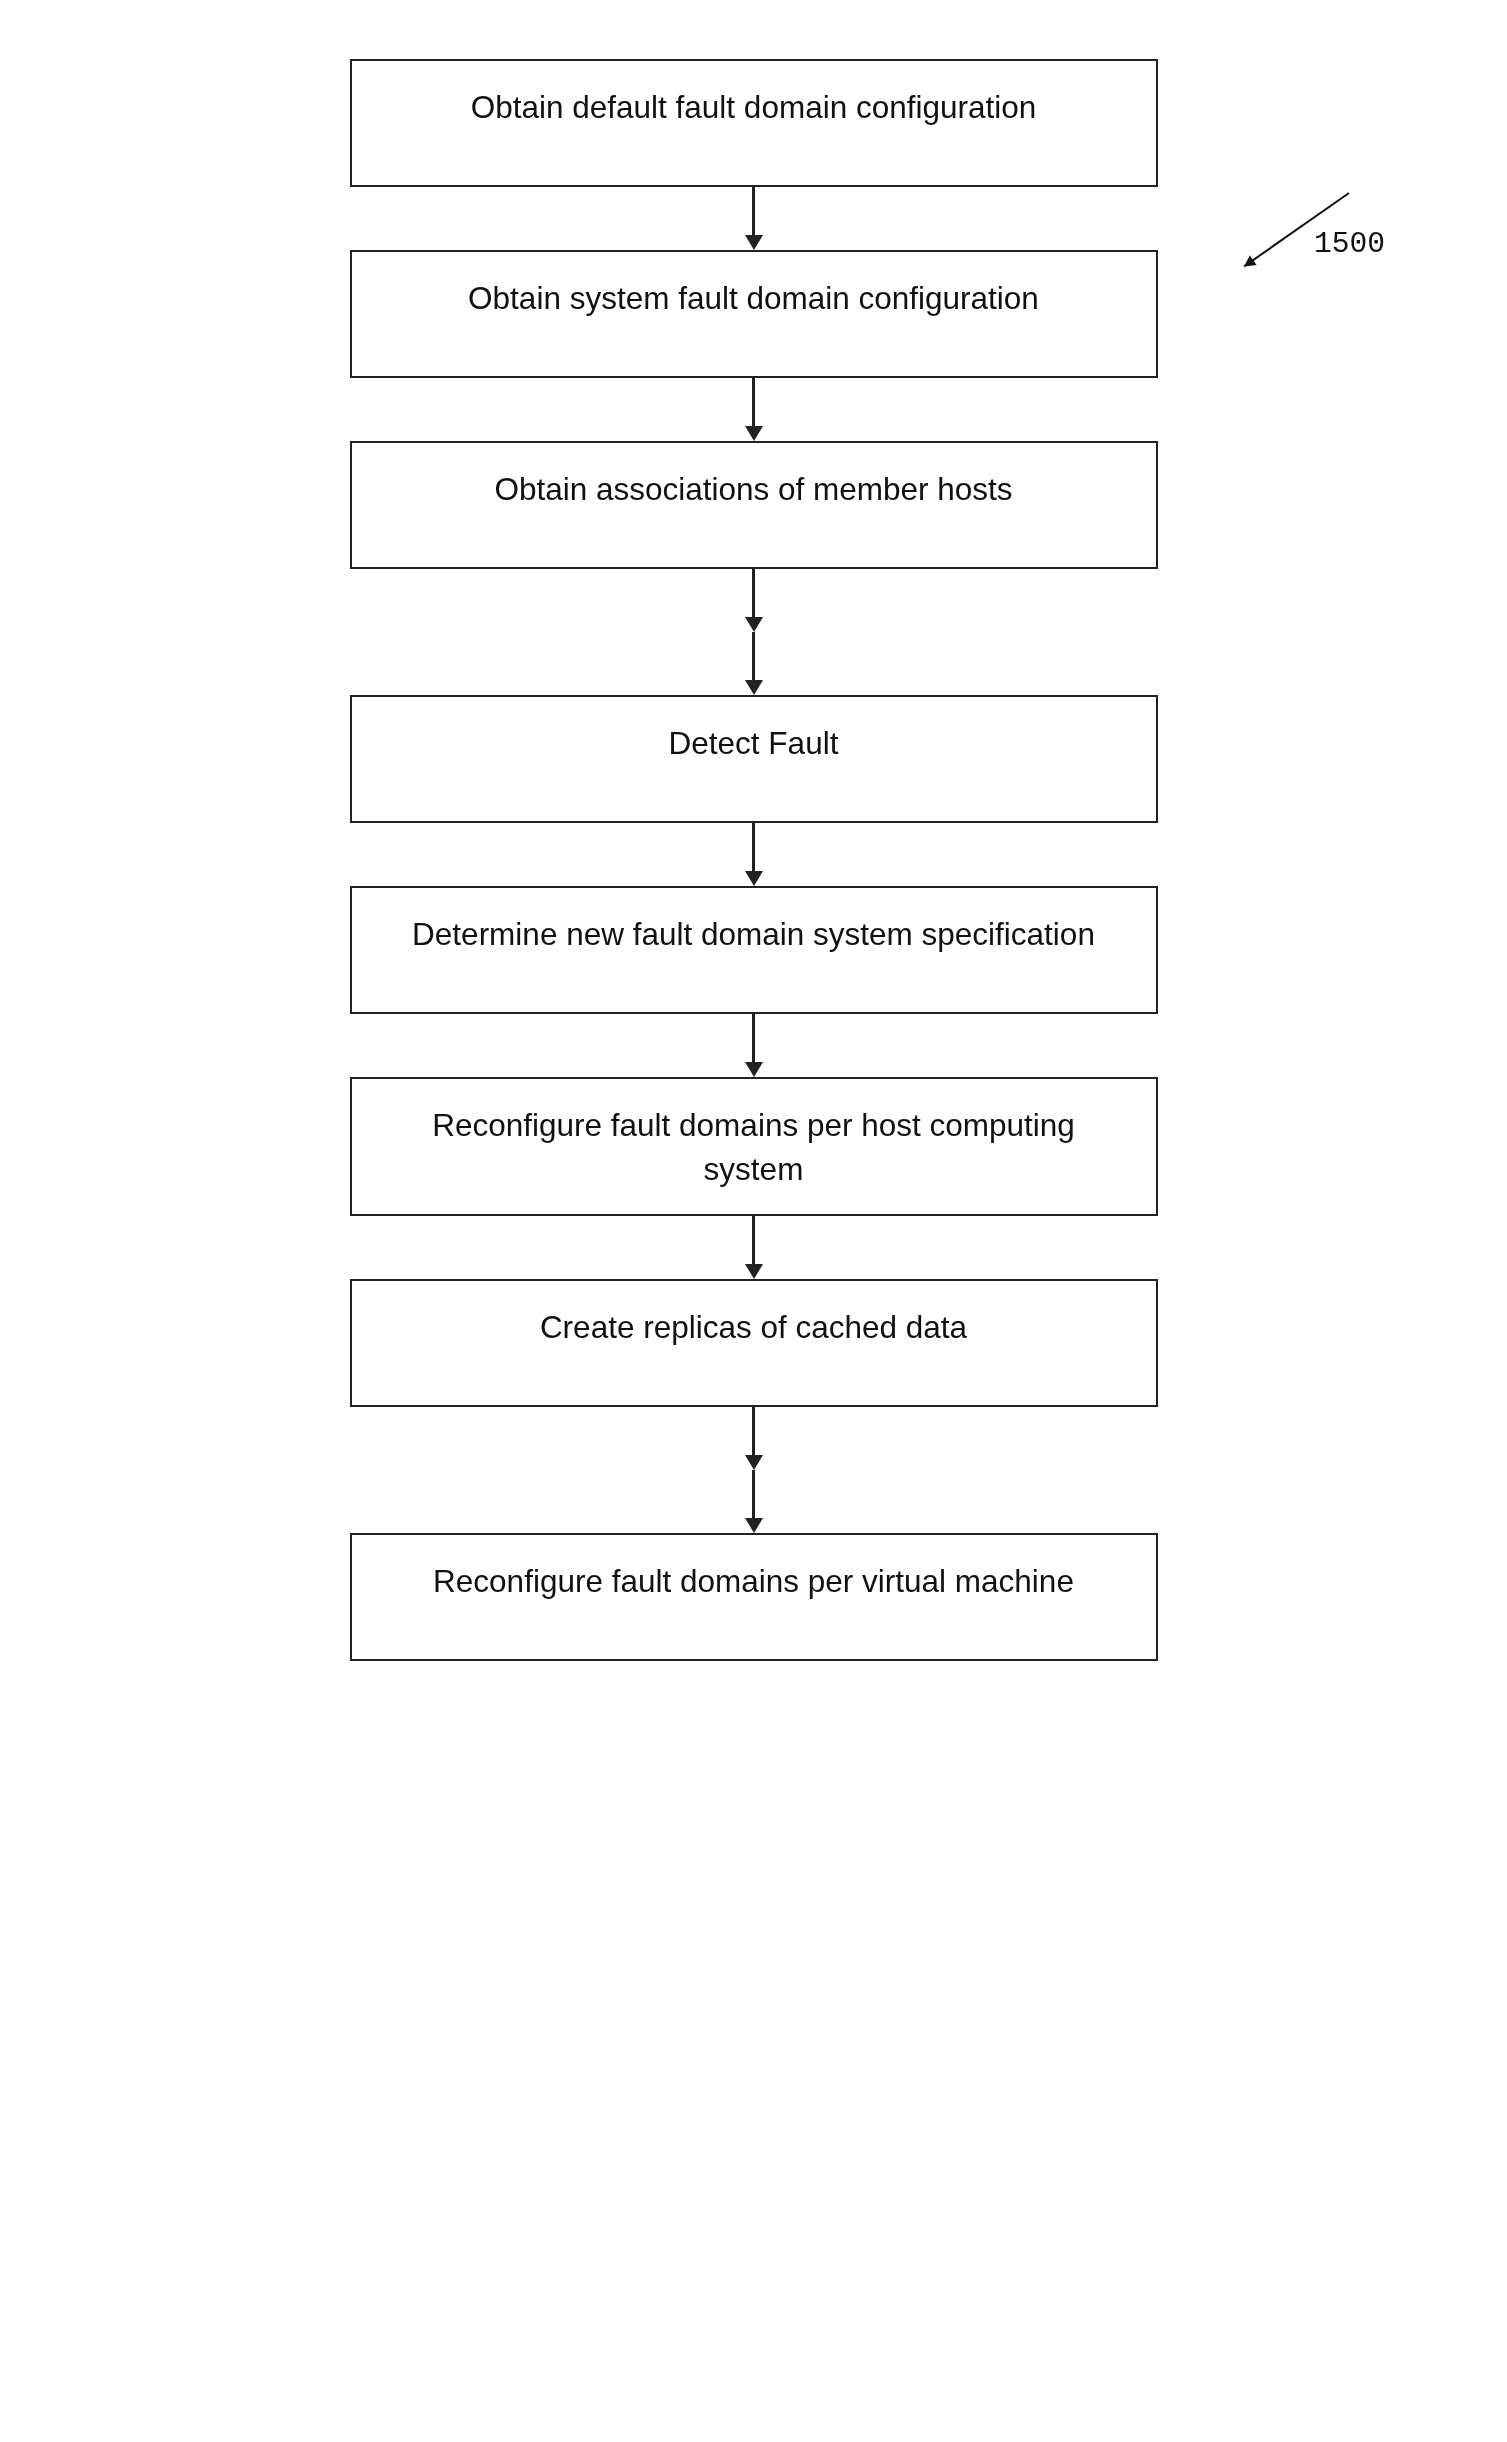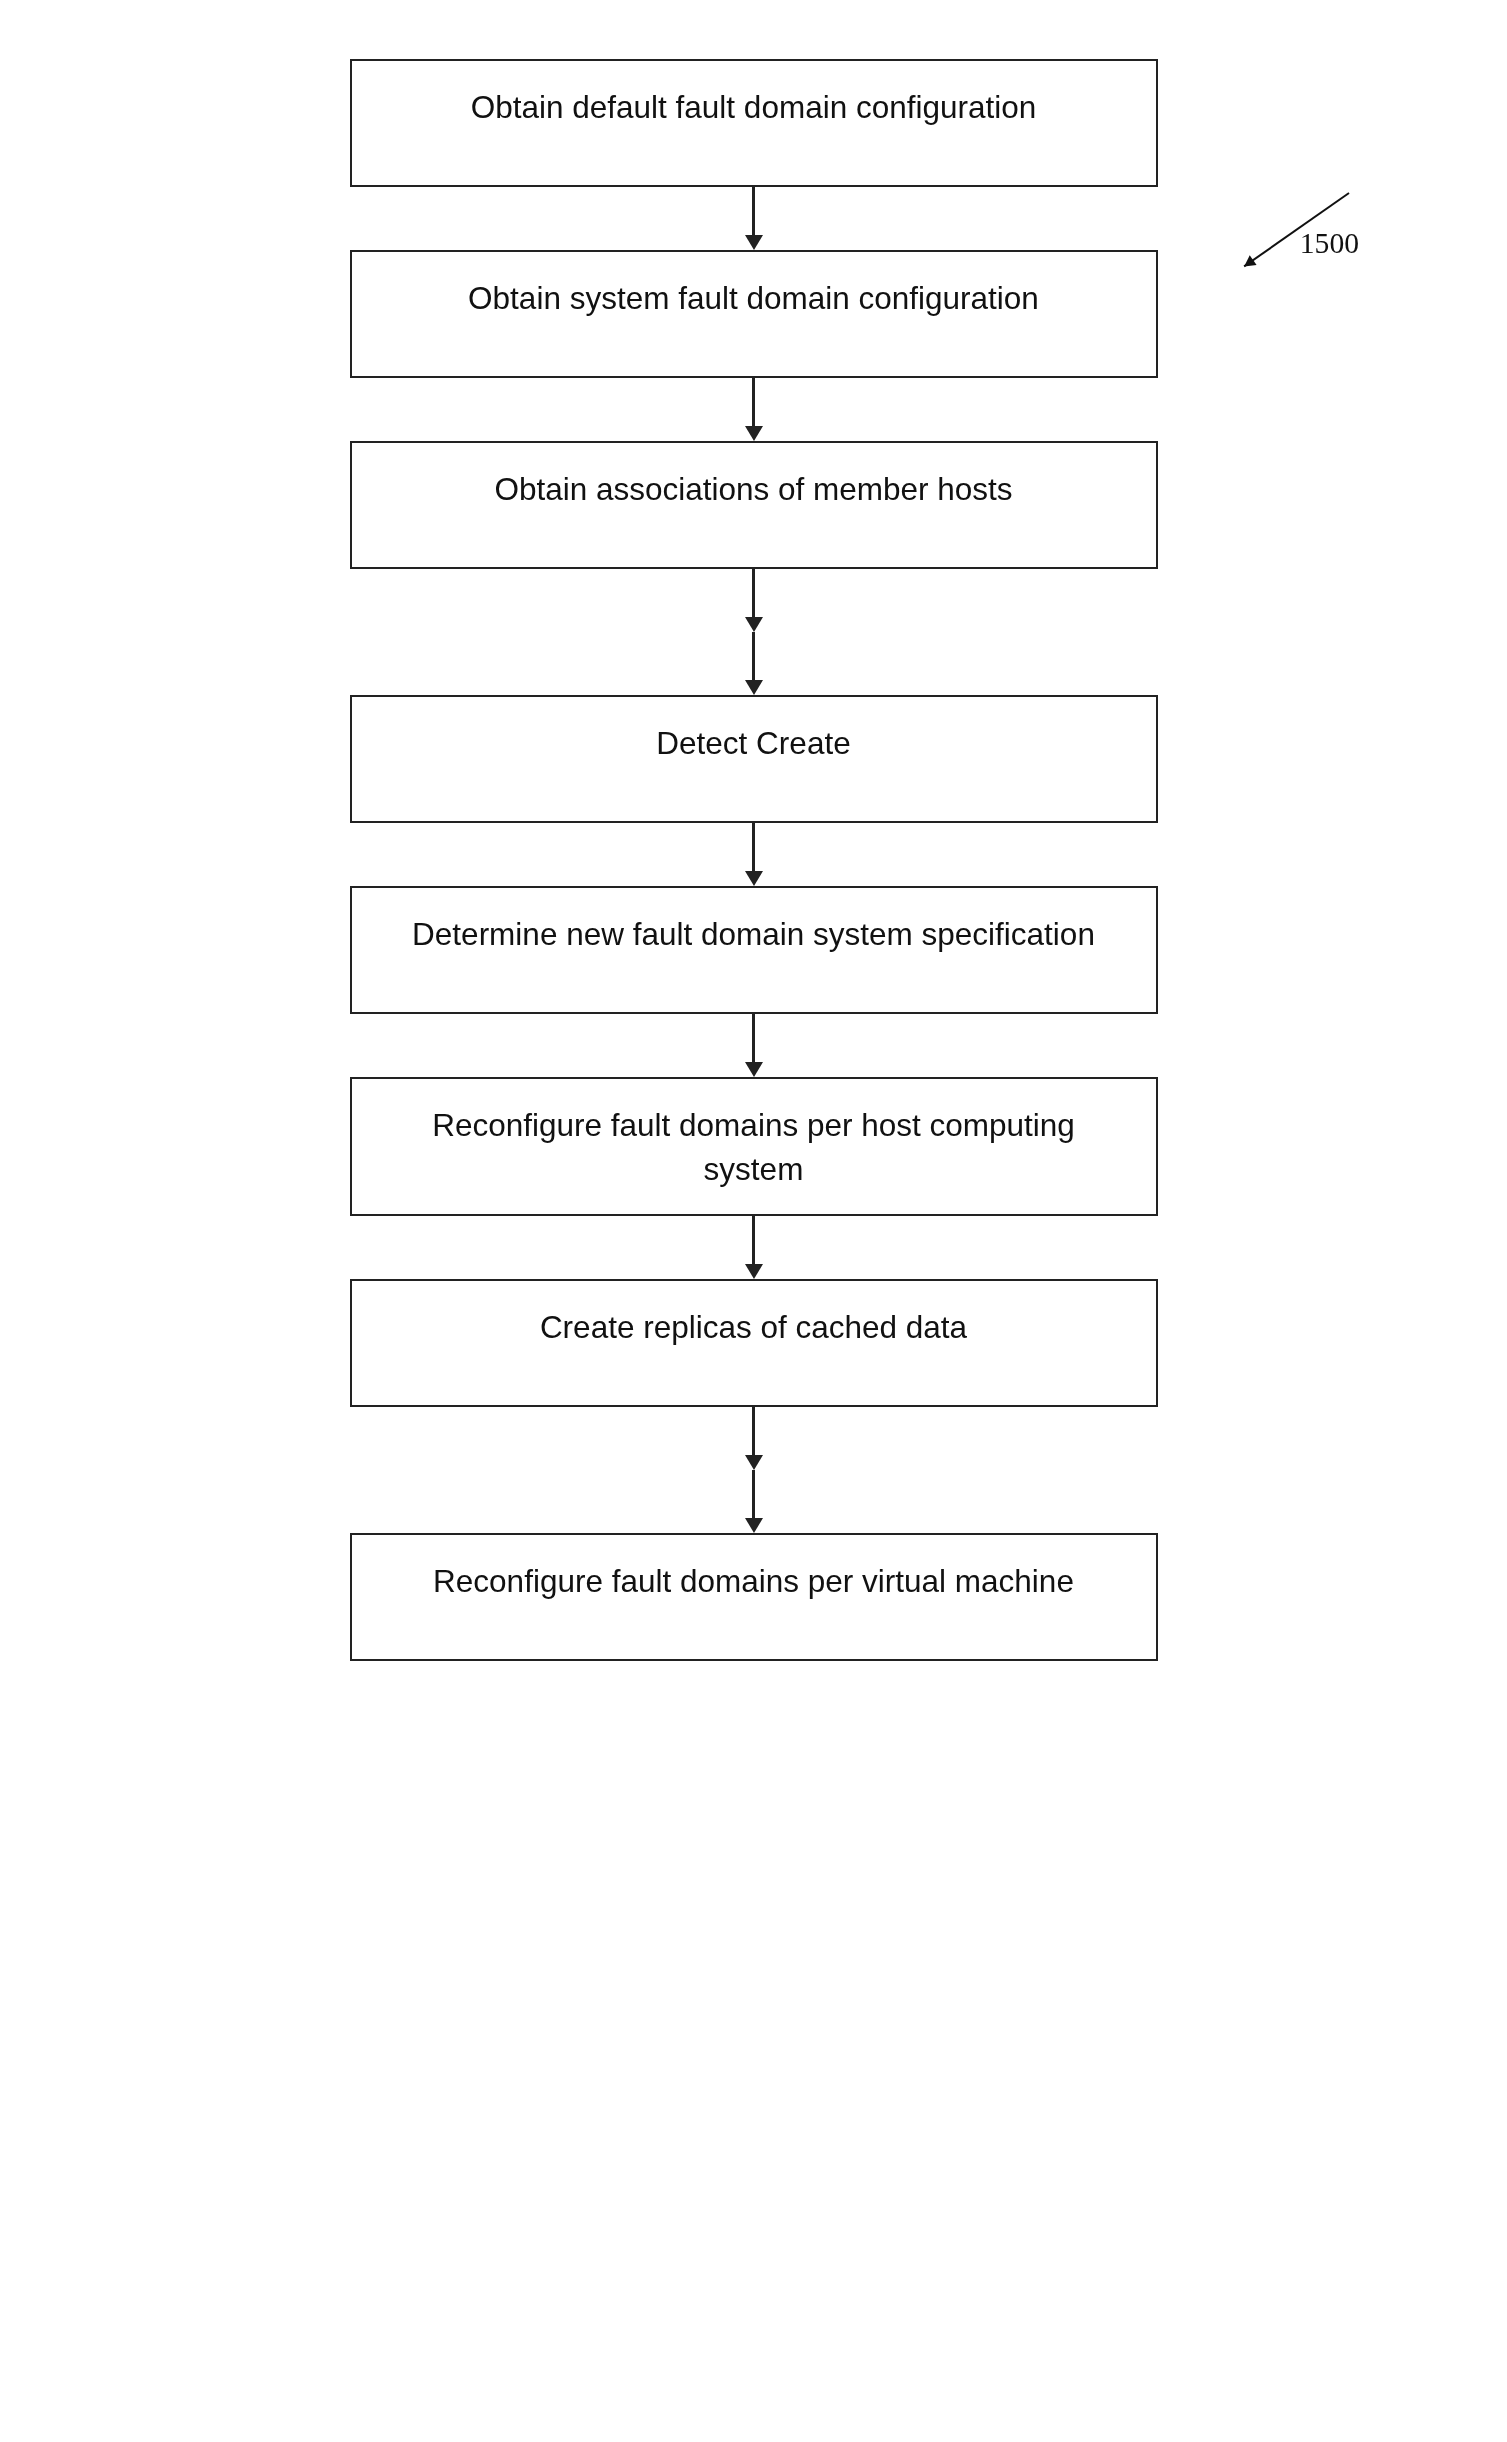--- a/index.html
+++ b/index.html
@@ -65,24 +65,24 @@
     .arrow-head {
       width: 0;
       height: 0;
       border-left: 9.9px solid transparent;
       border-right: 9.9px solid transparent;
       border-top: 15.8px solid #222;
     }
 
     .label-1500 {
       position: absolute;
-      right: 148px;
+      right: 122px;
       top: 227px;
       font-size: 29.6px;
-      font-family: Liberation Serif, serif;
+      font-family: Liberation Mono, monospace;
       color: #111;
     }
 
     .arrow-label-line {
       position: absolute;
       right: 158px;
       top: 192px;
       width: 128px;
       height: 2px;
       background: #111;
@@ -137,21 +137,21 @@
     <div class="arrow-head"></div>
   </div>
 
 
   <div class="arrow-connector">
     <div class="arrow-line"></div>
     <div class="arrow-head"></div>
   </div>
 
   <div class="flow-box">
-    <span class="flow-box-text">Detect Create</span>
+    <span class="flow-box-text">Detect Fault</span>
   </div>
 
   <div class="arrow-connector">
     <div class="arrow-line"></div>
     <div class="arrow-head"></div>
   </div>
 
   <div class="flow-box">
     <span class="flow-box-text">Determine new fault domain system specification</span>
   </div>

